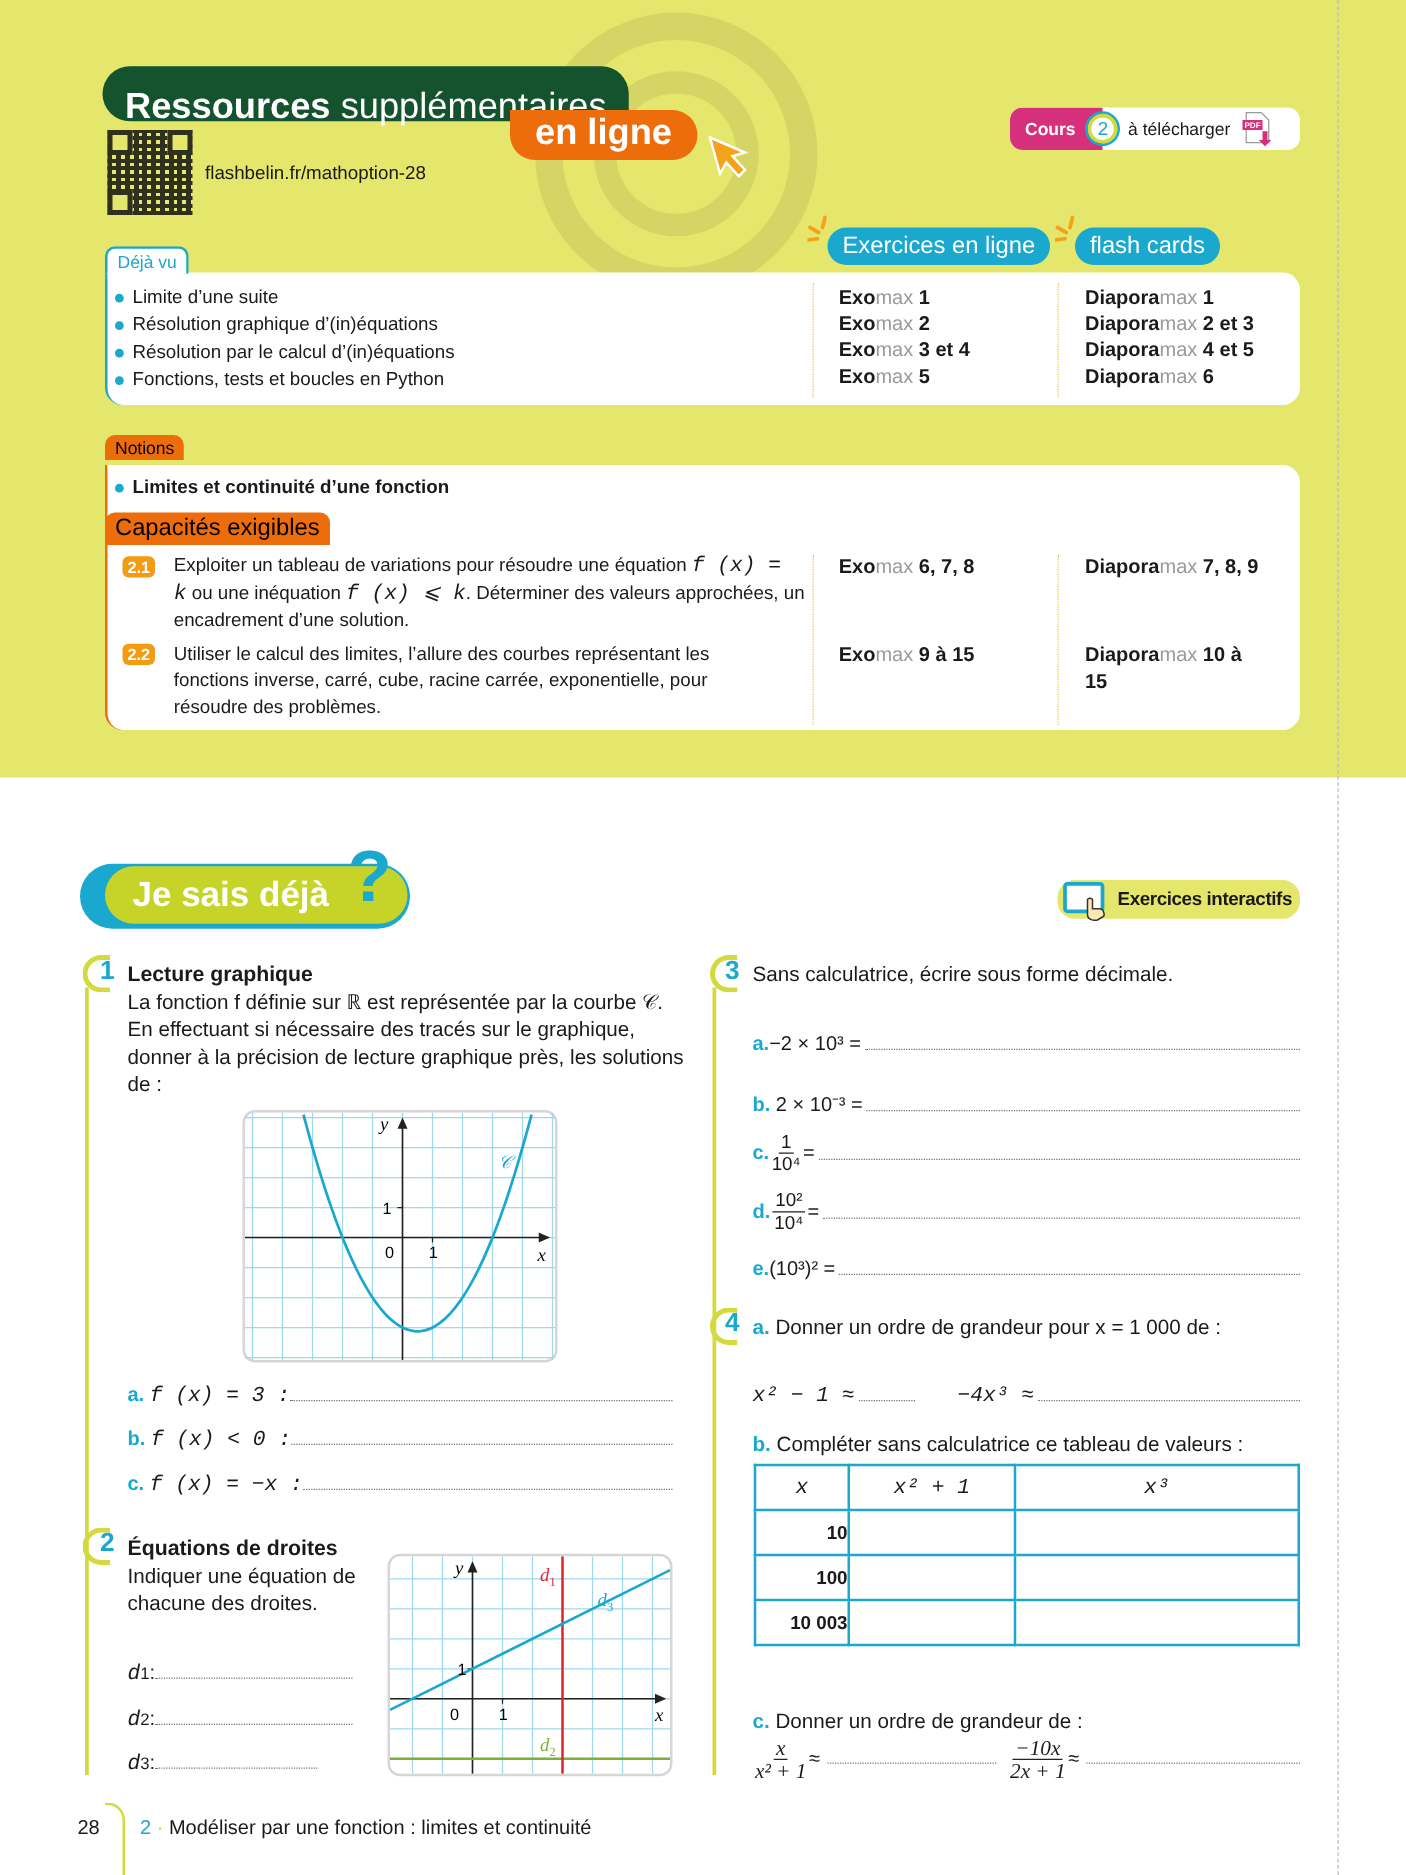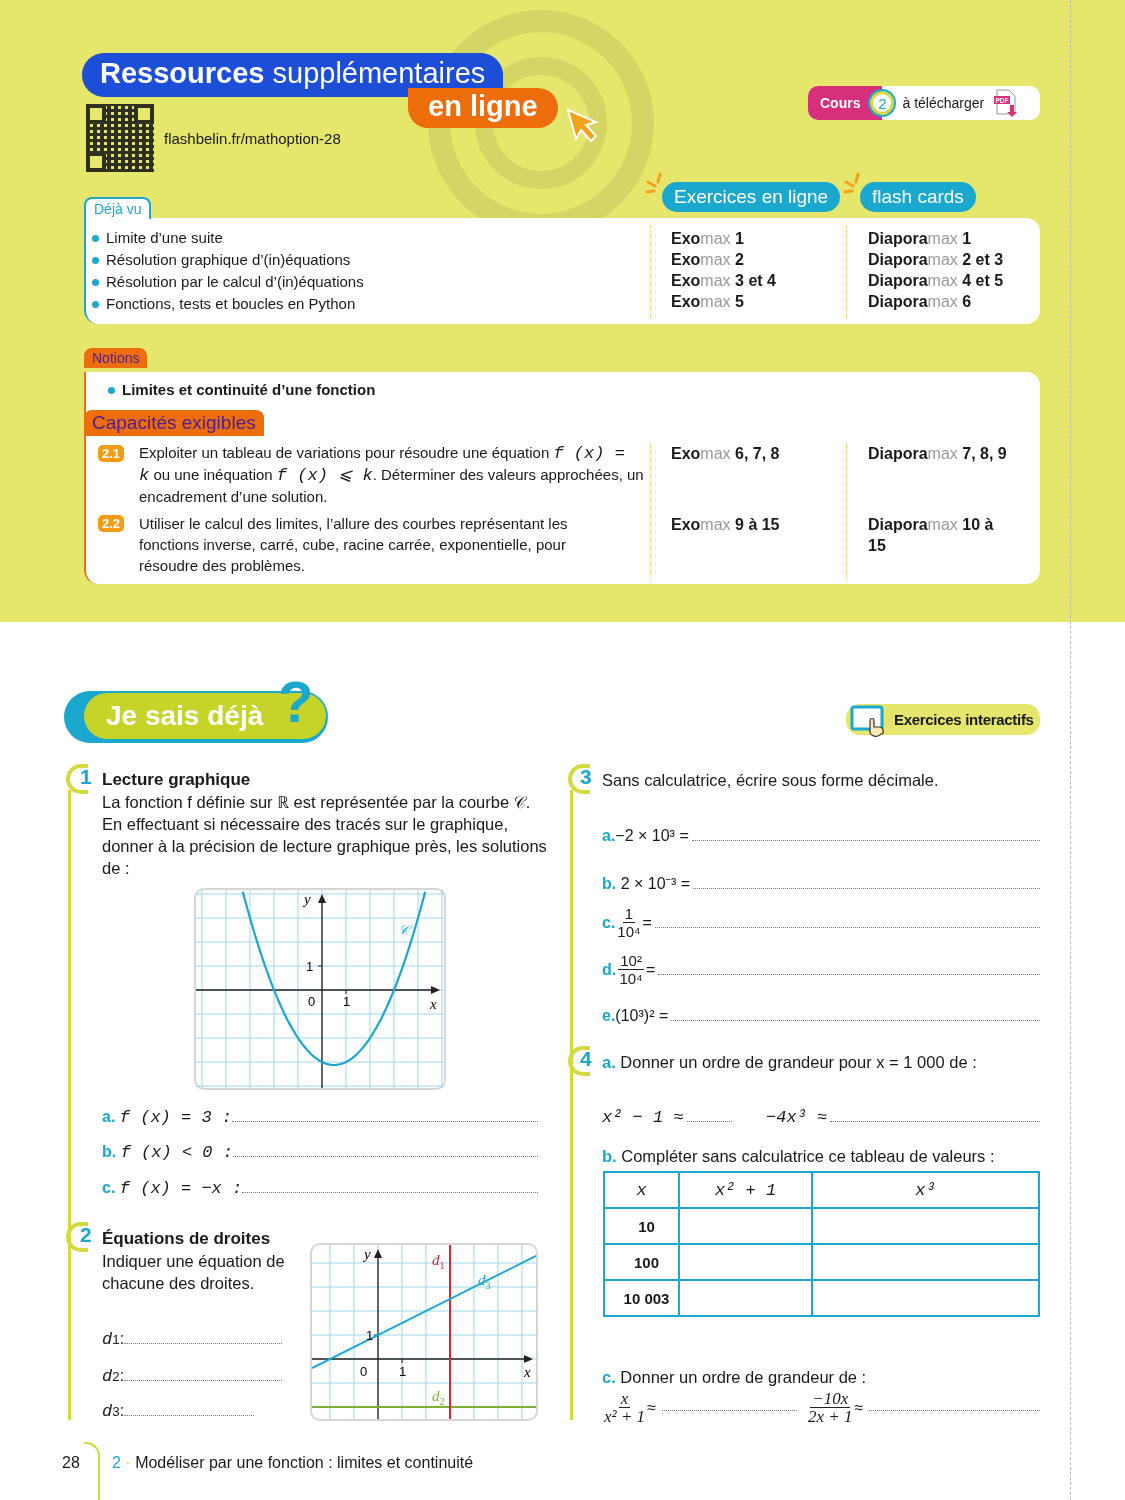--- a/index.html
+++ b/index.html
@@ -1,38 +1,38 @@
 <!DOCTYPE html>
 <html><head>
 <meta charset="utf-8">
 <style>
 *{box-sizing:border-box;margin:0;padding:0}
 body{width:1125px;height:1500px;background:#fff;font-family:"Liberation Sans",sans-serif;color:#1a1a1a;position:relative;overflow:hidden}
 .top{position:absolute;left:0;top:0;width:1125px;height:622px;background:#e5e66c}
 .vdash{position:absolute;left:1070px;top:0;height:1500px;border-left:1px dashed #bbb}
 .target{position:absolute;left:428px;top:10px;width:226px;height:226px;border-radius:50%;border:22px solid #d5d565}
 .target2{position:absolute;left:475px;top:57px;width:132px;height:132px;border-radius:50%;border:18px solid #d5d565}
-.title1{position:absolute;left:82px;top:53px;height:44px;background:#1d4ed8;border-radius:22px 22px 0 22px;color:#fff;font-size:29px;padding:4px 18px;white-space:nowrap}
+.title1{position:absolute;left:82px;top:53px;height:44px;background:#14532d;border-radius:22px 22px 0 22px;color:#fff;font-size:29px;padding:16px 18px;white-space:nowrap}
 .title1 b{font-weight:700}
 .title2{position:absolute;left:408px;top:88px;height:40px;background:#ec6d0a;border-radius:0 22px 22px 22px;color:#fff;font-size:29px;font-weight:700;padding:0 20px;line-height:36px}
 .cursor{position:absolute;left:566px;top:108px}
 .qr{position:absolute;left:86px;top:104px;width:68px;height:68px;background:
  repeating-linear-gradient(90deg,#111 0 4px,transparent 4px 7px),
  repeating-linear-gradient(0deg,#111 0 3px,transparent 3px 6px);opacity:.85}
 .qr .c{position:absolute;width:20px;height:20px;border:4px solid #111;background:#e5e66c}
 .url{position:absolute;left:164px;top:130px;font-size:15px}
 .cours{position:absolute;left:808px;top:86px;height:34px;width:232px;background:#fff;border-radius:10px;overflow:hidden;display:flex;align-items:center;font-size:14px}
 .cours .l{background:#d6307c;color:#fff;font-weight:700;height:100%;display:flex;align-items:center;padding:0 22px 0 12px}
 .num2{width:24px;height:24px;border-radius:50%;border:3px solid #d4d93d;outline:2px solid #1aa8cf;background:#fff;color:#1aa8cf;display:flex;align-items:center;justify-content:center;font-size:15px;margin-left:-12px;margin-right:8px}
 .pill{position:absolute;background:#1aa8cf;color:#fff;font-size:19px;border-radius:16px;height:30px;line-height:30px;padding:0 12px}
 .spark{position:absolute}
 .box{position:absolute;background:#fff;border-radius:14px}
 .tag{position:absolute;font-size:14px;padding:2px 8px;border-radius:8px 8px 0 0}
 .tag.blue{background:#fff;color:#1aa8cf;border:2px solid #1aa8cf;border-bottom:none}
-.tag.orange{background:#ec6d0a;color:#4c1d95}
+.tag.orange{background:#ec6d0a;color:#000000}
 .list{position:absolute;font-size:15px;line-height:22px}
 .list li{list-style:none;padding-left:14px;position:relative}
 .list li:before{content:"";position:absolute;left:0;top:8px;width:7px;height:7px;border-radius:50%;background:#1aa8cf}
 .col{position:absolute;font-size:16px;line-height:21px;font-weight:700}
 .col .m{color:#9a9a9a;font-weight:400}
 .sep{position:absolute;border-left:1px dotted #f3c253}
 .cap{position:absolute;font-size:15px;line-height:21px}
 .capnum{position:absolute;background:#f39c12;color:#fff;font-weight:700;font-size:13px;border-radius:5px;padding:0 4px;line-height:17px}
 i.v{font-family:Liberation Mono, monospace;font-style:italic;font-size:17px}
 .jsd{position:absolute;left:64px;top:691px;width:264px;height:52px;border-radius:26px;background:#1aa8cf}
@@ -43,21 +43,21 @@
 .bracket{position:absolute;border-left:3px solid #d4d93d}
 .arc{position:absolute;width:22px;height:30px;border:4px solid #d4d93d;border-right:none;border-radius:18px 0 0 18px}
 .h{font-weight:700;font-size:17px}
 .txt{position:absolute;font-size:16.5px;line-height:22px}
 .lbl{color:#1aa8cf;font-weight:700}
 .dots{display:inline-block;border-bottom:1px dotted #777;vertical-align:baseline}
 .ans{position:absolute;font-size:16px;display:flex;align-items:baseline;white-space:nowrap}
 .frac{display:inline-flex;flex-direction:column;align-items:center;vertical-align:middle;font-size:15px;line-height:17px;margin:0 2px}
 .frac span:first-child{border-bottom:1px solid #222;padding:0 2px}
 table.vt{position:absolute;left:603px;top:1171px;width:437px;border-collapse:collapse;font-size:15px}
-table.vt td,table.vt th{border:2px solid #1aa8cf;height:36px;padding-left:10px;text-align:center;font-weight:700}
+table.vt td,table.vt th{border:2px solid #1aa8cf;height:36px;padding-left:10px;text-align:right;font-weight:700}
 table.vt th{font-weight:400;text-align:center;padding:0}
 .graphbox{position:absolute;background:#fff;border:2px solid #d6d6d6;border-radius:10px}
 .footer{position:absolute;font-size:16px;font-weight:400}
 .fbr{position:absolute;left:84px;top:1442px;width:16px;height:60px;border:2px solid #d4d93d;border-left:none;border-bottom:none;border-radius:0 14px 0 0}
 </style>
 </head>
 <body>
 
 <div class="top"></div>
 <div class="target"></div>
@@ -116,21 +116,21 @@
 </div>
 <div class="col" style="left:868px;top:228px">
   <div><span>Diapora</span><span class="m">max</span> <span>1</span></div>
   <div><span>Diapora</span><span class="m">max</span> <span>2 et 3</span></div>
   <div><span>Diapora</span><span class="m">max</span> <span>4 et 5</span></div>
   <div><span>Diapora</span><span class="m">max</span> <span>6</span></div>
 </div>
 
 <div class="box" style="left:84px;top:372px;width:956px;height:212px;border-left:2px solid #ec6d0a;border-radius:0 14px 14px 14px"></div>
 <div class="tag orange" style="left:84px;top:348px">Notions</div>
-<ul class="list" style="left:108px;top:379px;font-weight:700">
+<ul class="list" style="left:92px;top:379px;font-weight:700">
   <li style="--c:#f5a21b">Limites et continuité d’une fonction</li>
 </ul>
 <div class="tag orange" style="left:84px;top:410px;font-size:19px">Capacités exigibles</div>
 <div class="sep" style="left:650px;top:444px;height:136px"></div>
 <div class="sep" style="left:846px;top:444px;height:136px"></div>
 
 <div class="capnum" style="left:98px;top:445px">2.1</div>
 <div class="cap" style="left:139px;top:442px;width:505px"><span>Exploiter un tableau de variations pour résoudre une équation </span><i class="v">f (x) = k</i> <span>ou une inéquation </span><i class="v">f (x) ⩽ k</i><span>. Déterminer des valeurs approchées, un encadrement d’une solution.</span></div>
 <div class="col" style="left:671px;top:443px"><span>Exo</span><span class="m">max</span> <span>6, 7, 8</span></div>
 <div class="col" style="left:868px;top:443px"><span>Diapora</span><span class="m">max</span> <span>7, 8, 9</span></div>

